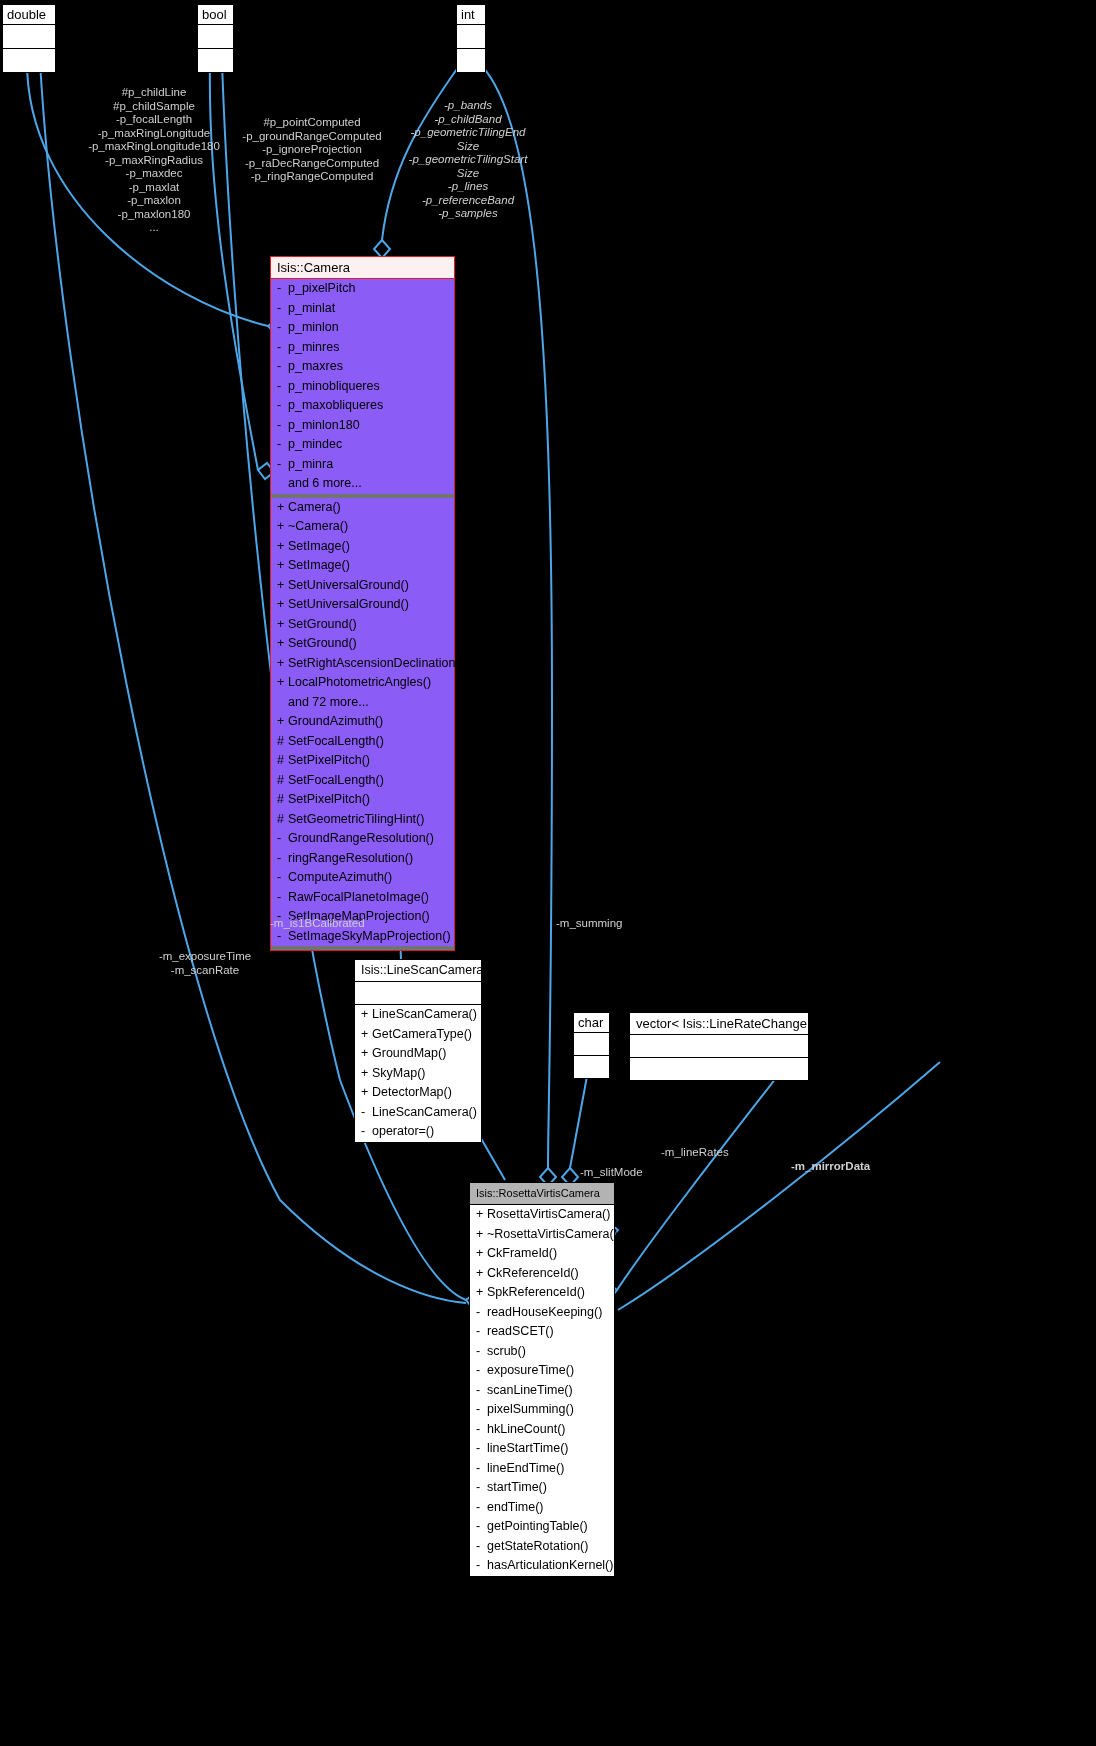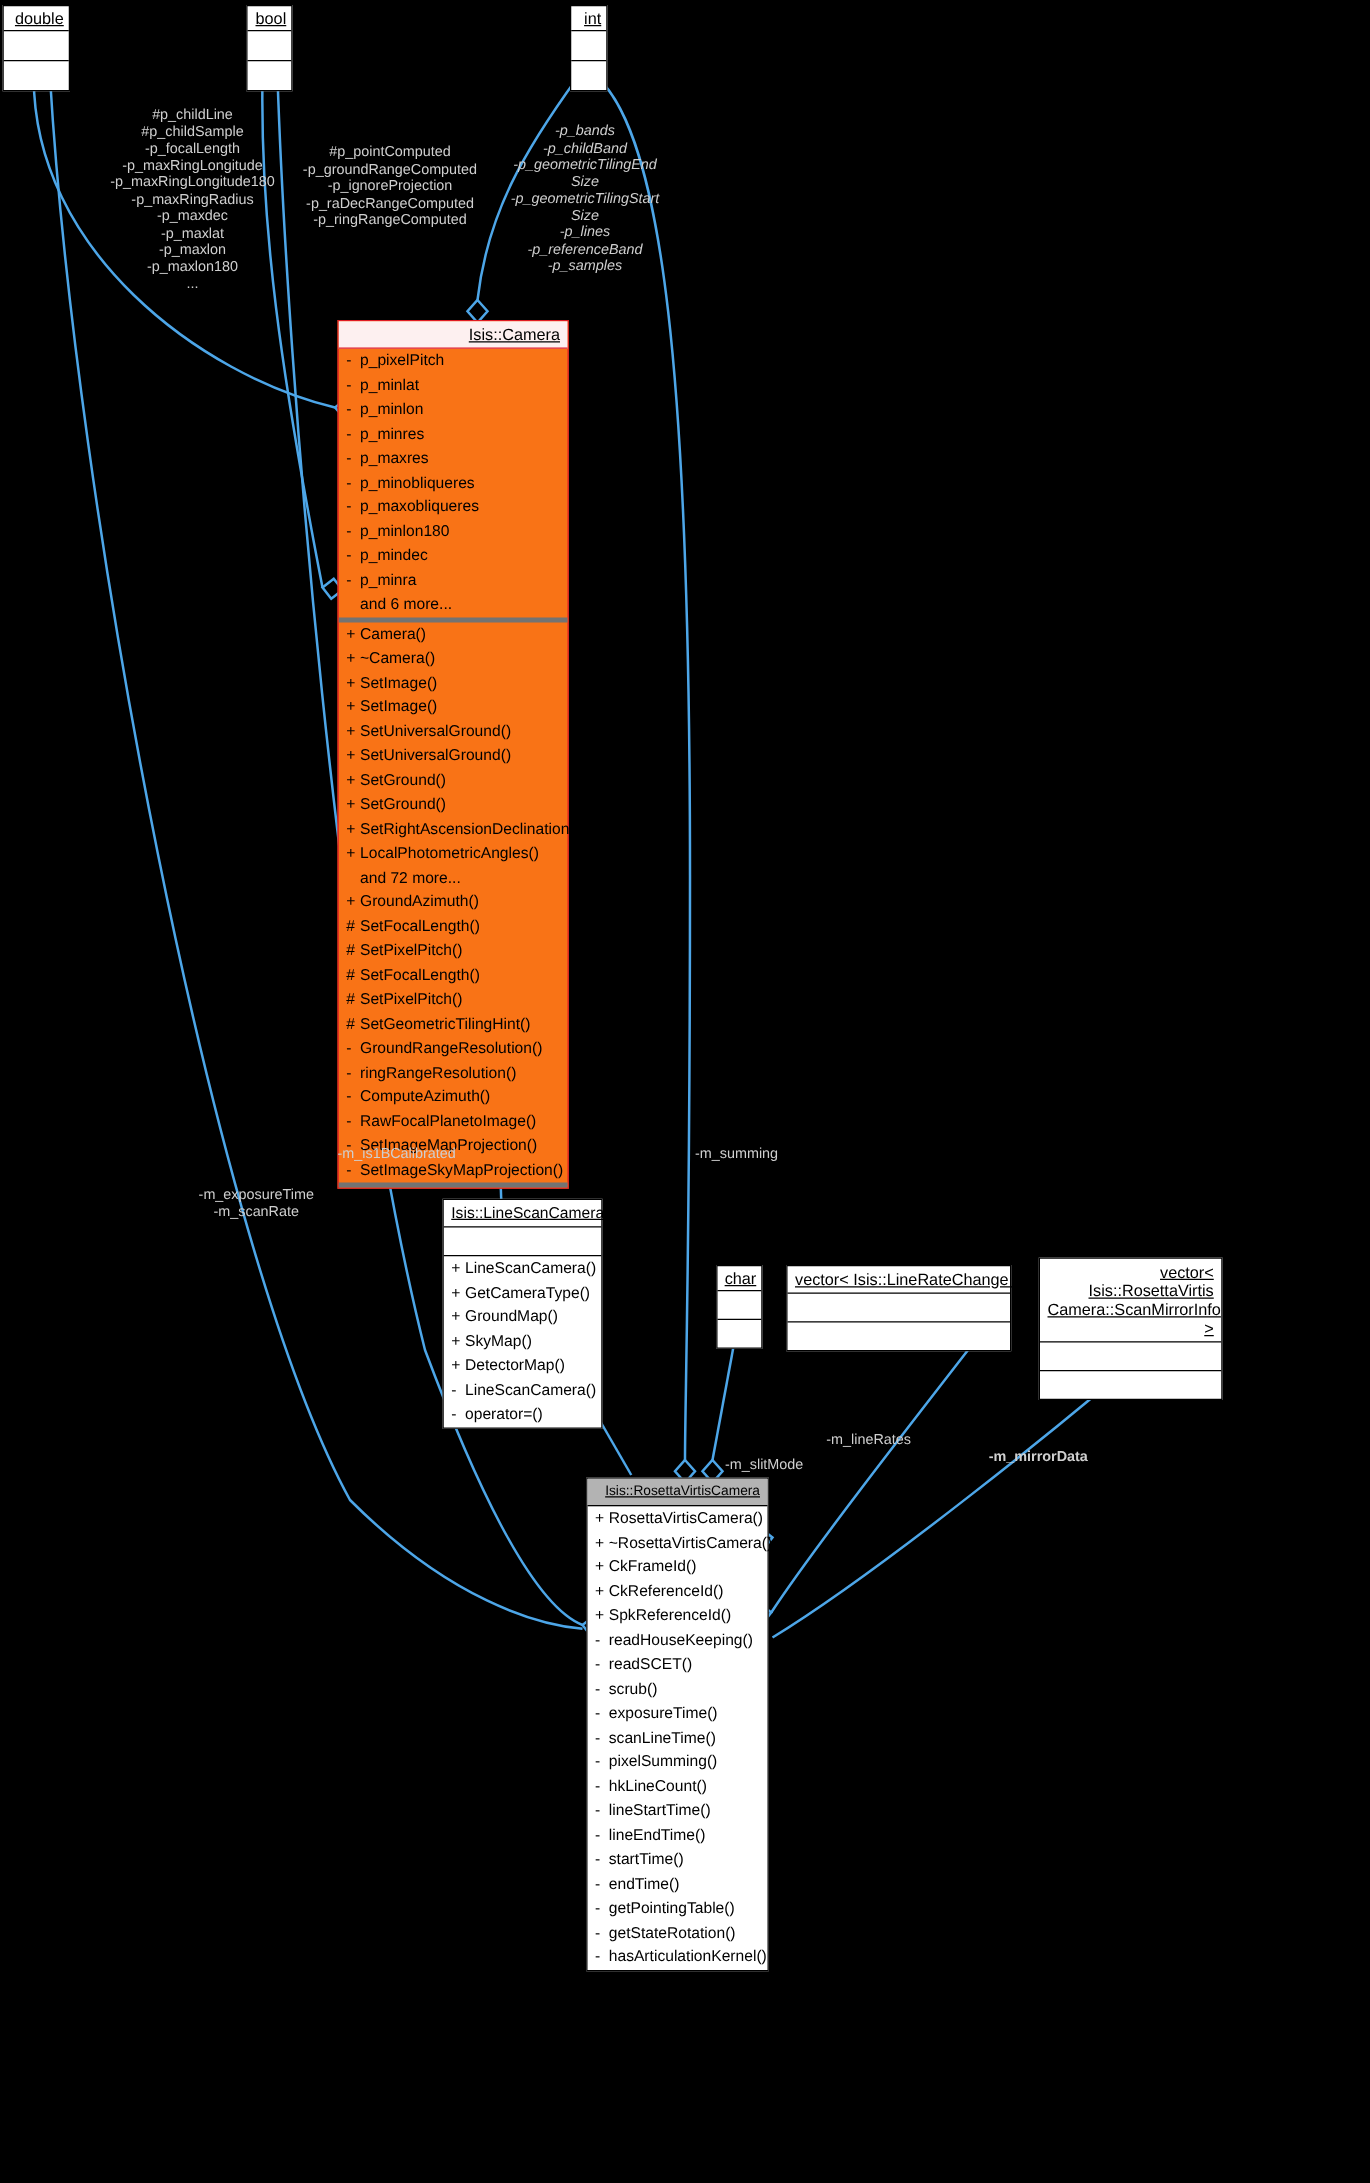--- a/index.html
+++ b/index.html
@@ -6,38 +6,38 @@
   body{
     width:1096px;height:1746px;position:relative;overflow:hidden;
     font-family:"Liberation Sans","DejaVu Sans",sans-serif;
   }
   #canvas{position:absolute;left:0;top:0;width:1096px;height:1746px;}
   svg.edges{position:absolute;left:0;top:0;width:1096px;height:1746px;pointer-events:none;}
 
   
   .node{position:absolute;box-sizing:border-box;background:#fff;border:1px solid #000;}
   .node .title{
-    text-align:right;font-size:13px;color:#000;padding:3px 6px;white-space:nowrap;
-    border-bottom:1px solid #000;line-height:15px;text-decoration:underline;
+    text-align:left;font-size:13px;color:#000;padding:3px 6px;white-space:nowrap;
+    border-bottom:1px solid #000;line-height:15px;
   }
   .node .compartment{border-bottom:1px solid #000;}
   .node .compartment:last-child{border-bottom:none;}
   .node .row{font-size:12.5px;color:#000;padding:1px 5px 1px 6px;white-space:nowrap;line-height:17.5px;}
   .node .row .vis{display:inline-block;width:11px;}
   .empty-row{height:22px;}
 
   
   .prim{width:54px;}
   .prim .title{font-size:13px;padding:2px 4px;}
   .prim .compartment{height:23px;}
 
   
   #node-camera{
     left:270px;top:256px;width:185px;
-    background:#f97316;border:1px solid #e01b24;
+    background:#8b5cf6;border:1px solid #e01b24;
   }
   #node-camera .title{background:#fdf0f0;border-bottom:1px solid #e01b24;font-size:13px;}
   #node-camera .compartment{border-bottom:4px solid #737373;}
 
   
   #node-linescan{left:354px;top:959px;width:128px;}
   #node-linescan .title{font-size:12.5px;}
 
   
   #node-rosetta{left:469px;top:1182px;width:146px;background:#fff;}
@@ -130,25 +130,20 @@
     <div class="compartment"></div>
     <div class="compartment"></div>
   </div>
 
   <div class="node" id="node-linerate">
     <div class="title">vector&lt; Isis::LineRateChange &gt;</div>
     <div class="compartment"></div>
     <div class="compartment"></div>
   </div>
 
-  <div class="node" id="node-mirror">
-    <div class="title">vector&lt; Isis::RosettaVirtis Camera::ScanMirrorInfo &gt;</div>
-    <div class="compartment"></div>
-    <div class="compartment"></div>
-  </div>
 
   <div class="node" id="node-camera">
     <div class="title">Isis::Camera</div>
     <div class="compartment">
         <div class="row"><span class="vis">-</span><span>p_pixelPitch</span></div>
         <div class="row"><span class="vis">-</span><span>p_minlat</span></div>
         <div class="row"><span class="vis">-</span><span>p_minlon</span></div>
         <div class="row"><span class="vis">-</span><span>p_minres</span></div>
         <div class="row"><span class="vis">-</span><span>p_maxres</span></div>
         <div class="row"><span class="vis">-</span><span>p_minobliqueres</span></div>

